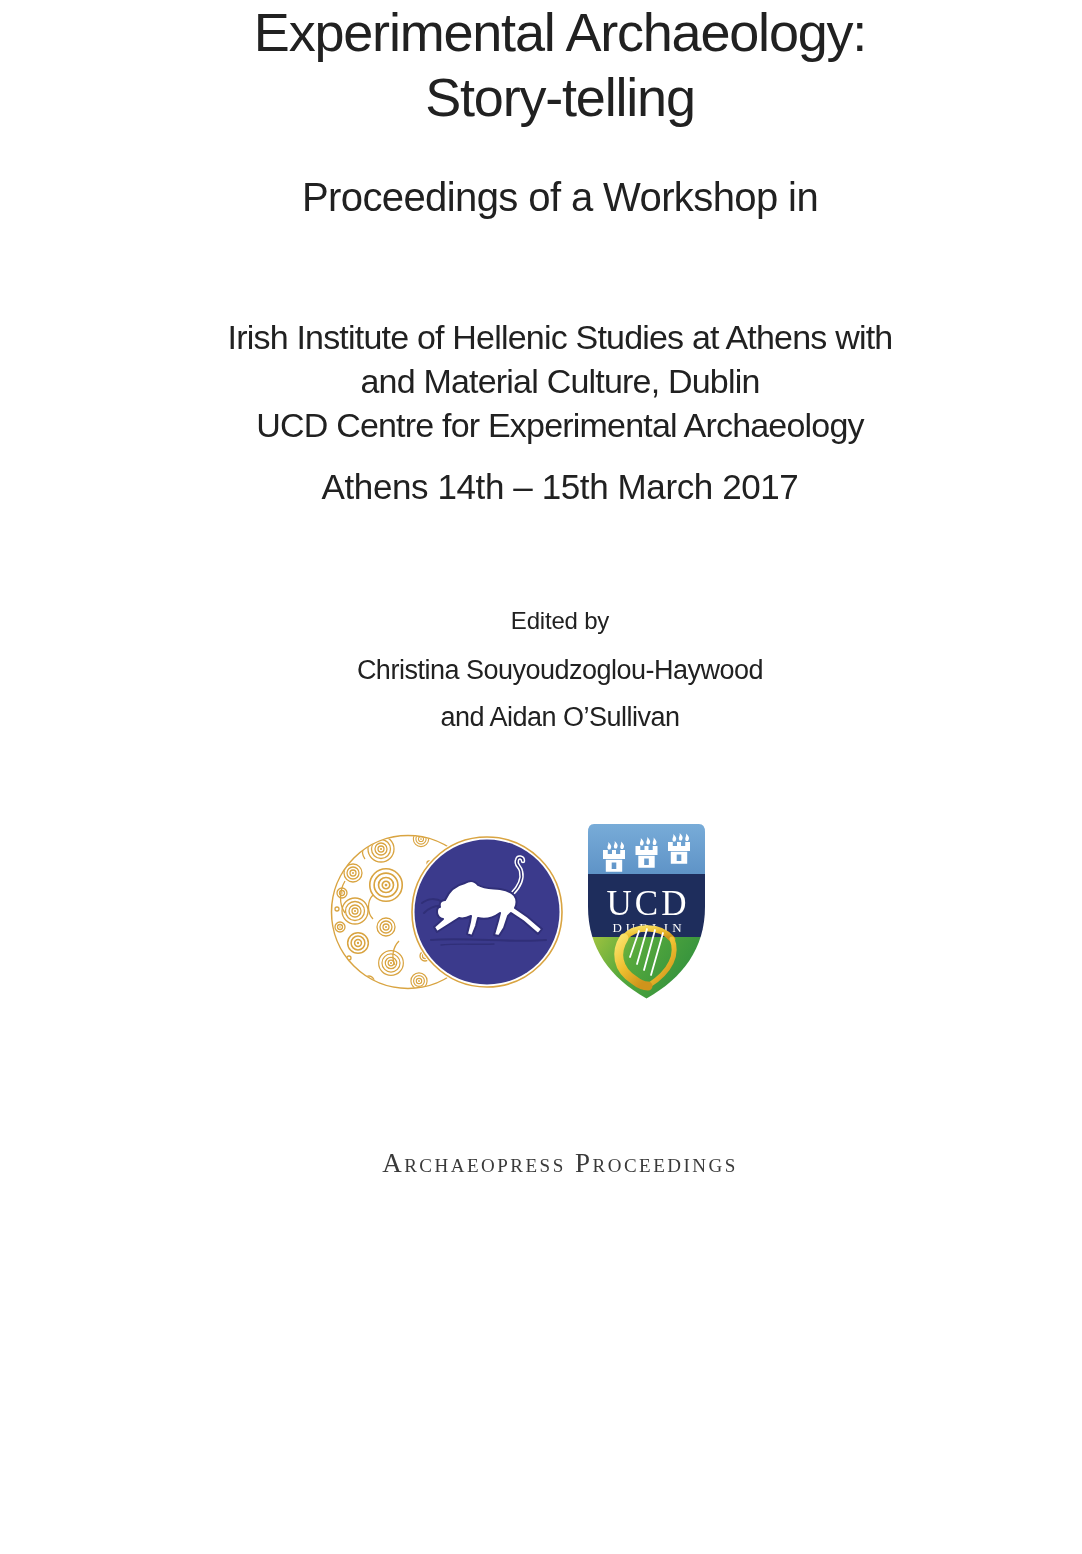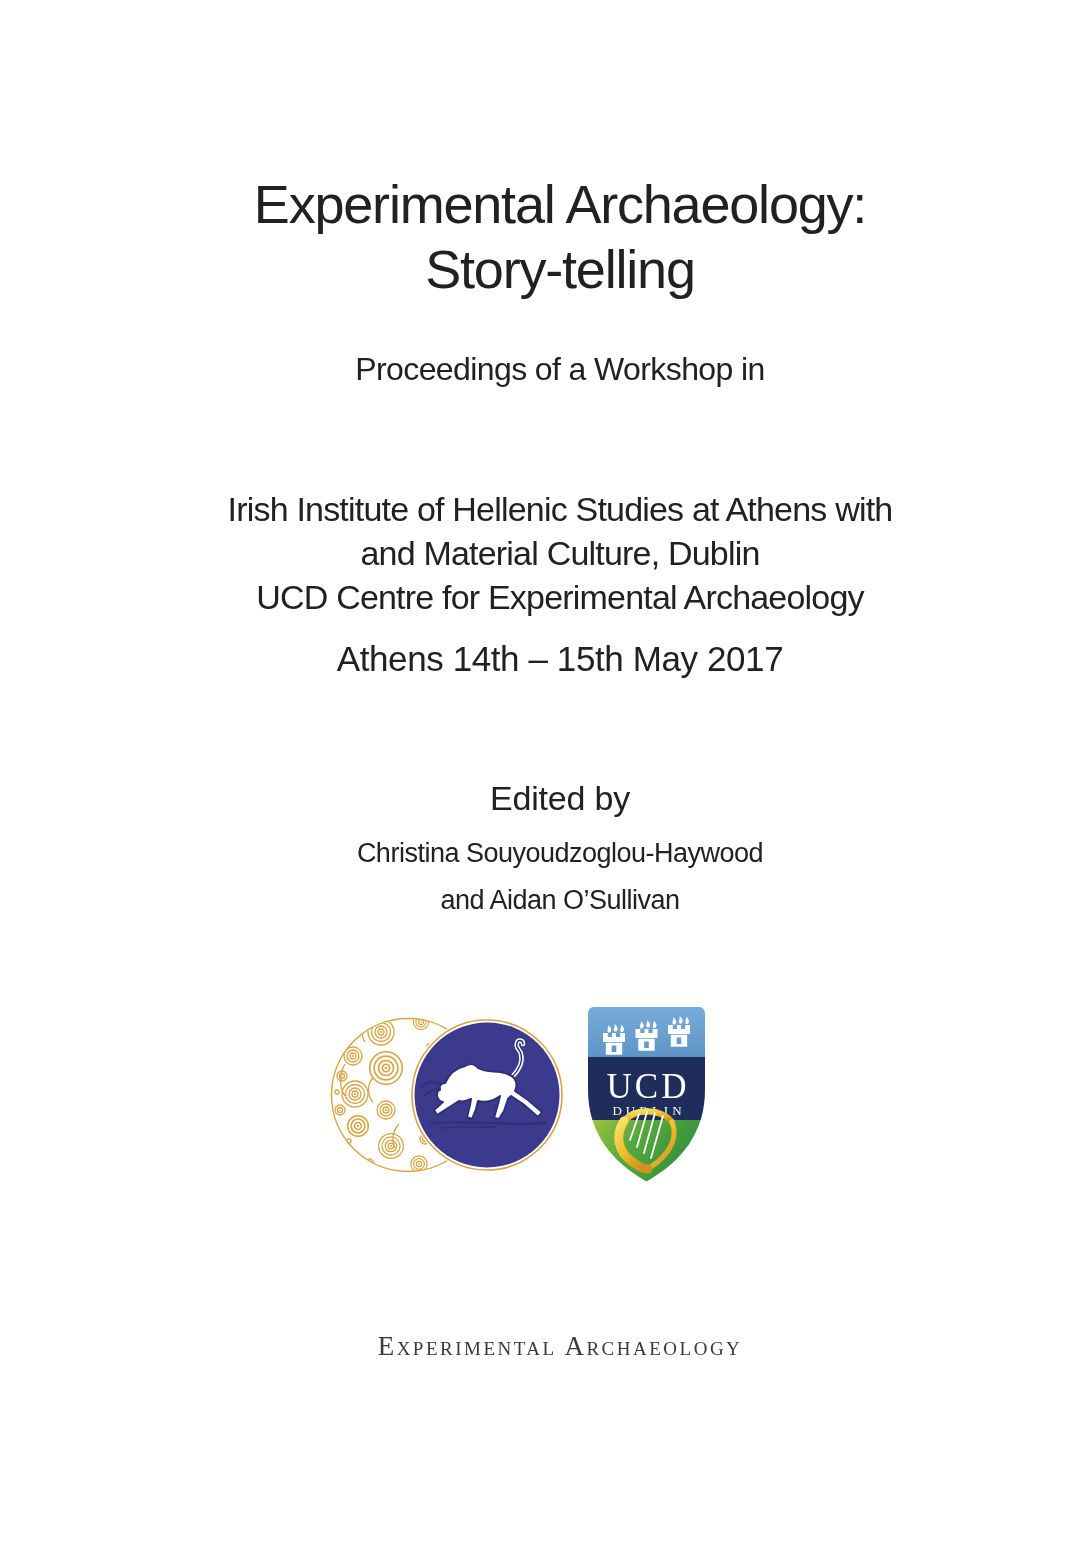--- a/index.html
+++ b/index.html
@@ -1,24 +1,24 @@
 <!DOCTYPE html>
 <html><head>
 <meta charset="utf-8">
 <style>
   html,body{margin:0;padding:0}
   body{width:1082px;height:1554px;background:#ffffff;overflow:hidden;
        font-family:"Liberation Sans",sans-serif;color:#212121}
   .page{width:100%;height:100%;box-sizing:border-box;padding-left:38px;text-align:center}
   .line{display:block}
-  .title{margin:0;padding-top:172px;font-size:54px;line-height:65px;font-weight:400;letter-spacing:-1.2px}
-  .subtitle{margin:44px 0 5px;font-size:32px;line-height:47px;font-weight:400;letter-spacing:-0.6px}
+  .title{margin:0;font-size:54px;line-height:65px;font-weight:400;letter-spacing:-1.2px}
+  .subtitle{margin:44px 0 5px;font-size:40px;line-height:47px;font-weight:400;letter-spacing:-0.6px}
   .host{margin:94px 0 0;font-size:34px;line-height:44px;letter-spacing:-0.8px}
   .date{margin:20px 0 0;font-size:35px;letter-spacing:-0.4px}
-  .edited{margin:100px 0 0;font-size:34px;letter-spacing:-0.2px}
+  .edited{margin:100px 0 0;font-size:24px;letter-spacing:-0.2px}
   .editors{margin:12px 0 0;font-size:27px;line-height:47px;letter-spacing:-0.5px}
   .logos{display:flex;justify-content:center;align-items:flex-start;gap:20px;
          margin-top:80px;transform:translateX(-41px)}
   .publisher{margin:146px 0 0;font-family:"Liberation Serif",serif;font-variant:small-caps;
              font-size:27px;letter-spacing:2.5px;color:#3a3a3a}
 </style>
 </head>
 <body>
 
 <div class="page">
@@ -31,21 +31,21 @@
   <h2 class="subtitle">
     <span class="line">Proceedings of a Workshop in</span>
   </h2>
 
   <p class="host">
     <span class="line">Irish Institute of Hellenic Studies at Athens with</span>
     <span class="line">and Material Culture, Dublin</span>
     <span class="line">UCD Centre for Experimental Archaeology</span>
   </p>
 
-  <p class="date">Athens 14th – 15th May 2017</p>
+  <p class="date">Athens 14th – 15th March 2017</p>
 
   <p class="edited">Edited by</p>
 
   <p class="editors">
     <span class="line">Christina Souyoudzoglou-Haywood</span>
     <span class="line">and Aidan O’Sullivan</span>
   </p>
 
   <div class="logos">
 
@@ -175,15 +175,15 @@
             <path d="M55,110 L46,136"></path>
             <path d="M63,108 L53,143"></path>
             <path d="M71,109 L60,149"></path>
             <path d="M79,112 L67,154"></path>
           </g>
         </g>
       </g>
     </svg>
   </div>
 
-  <p class="publisher">Experimental Archaeology</p>
+  <p class="publisher">Archaeopress Proceedings</p>
 
 </div>
 
 </body></html>

